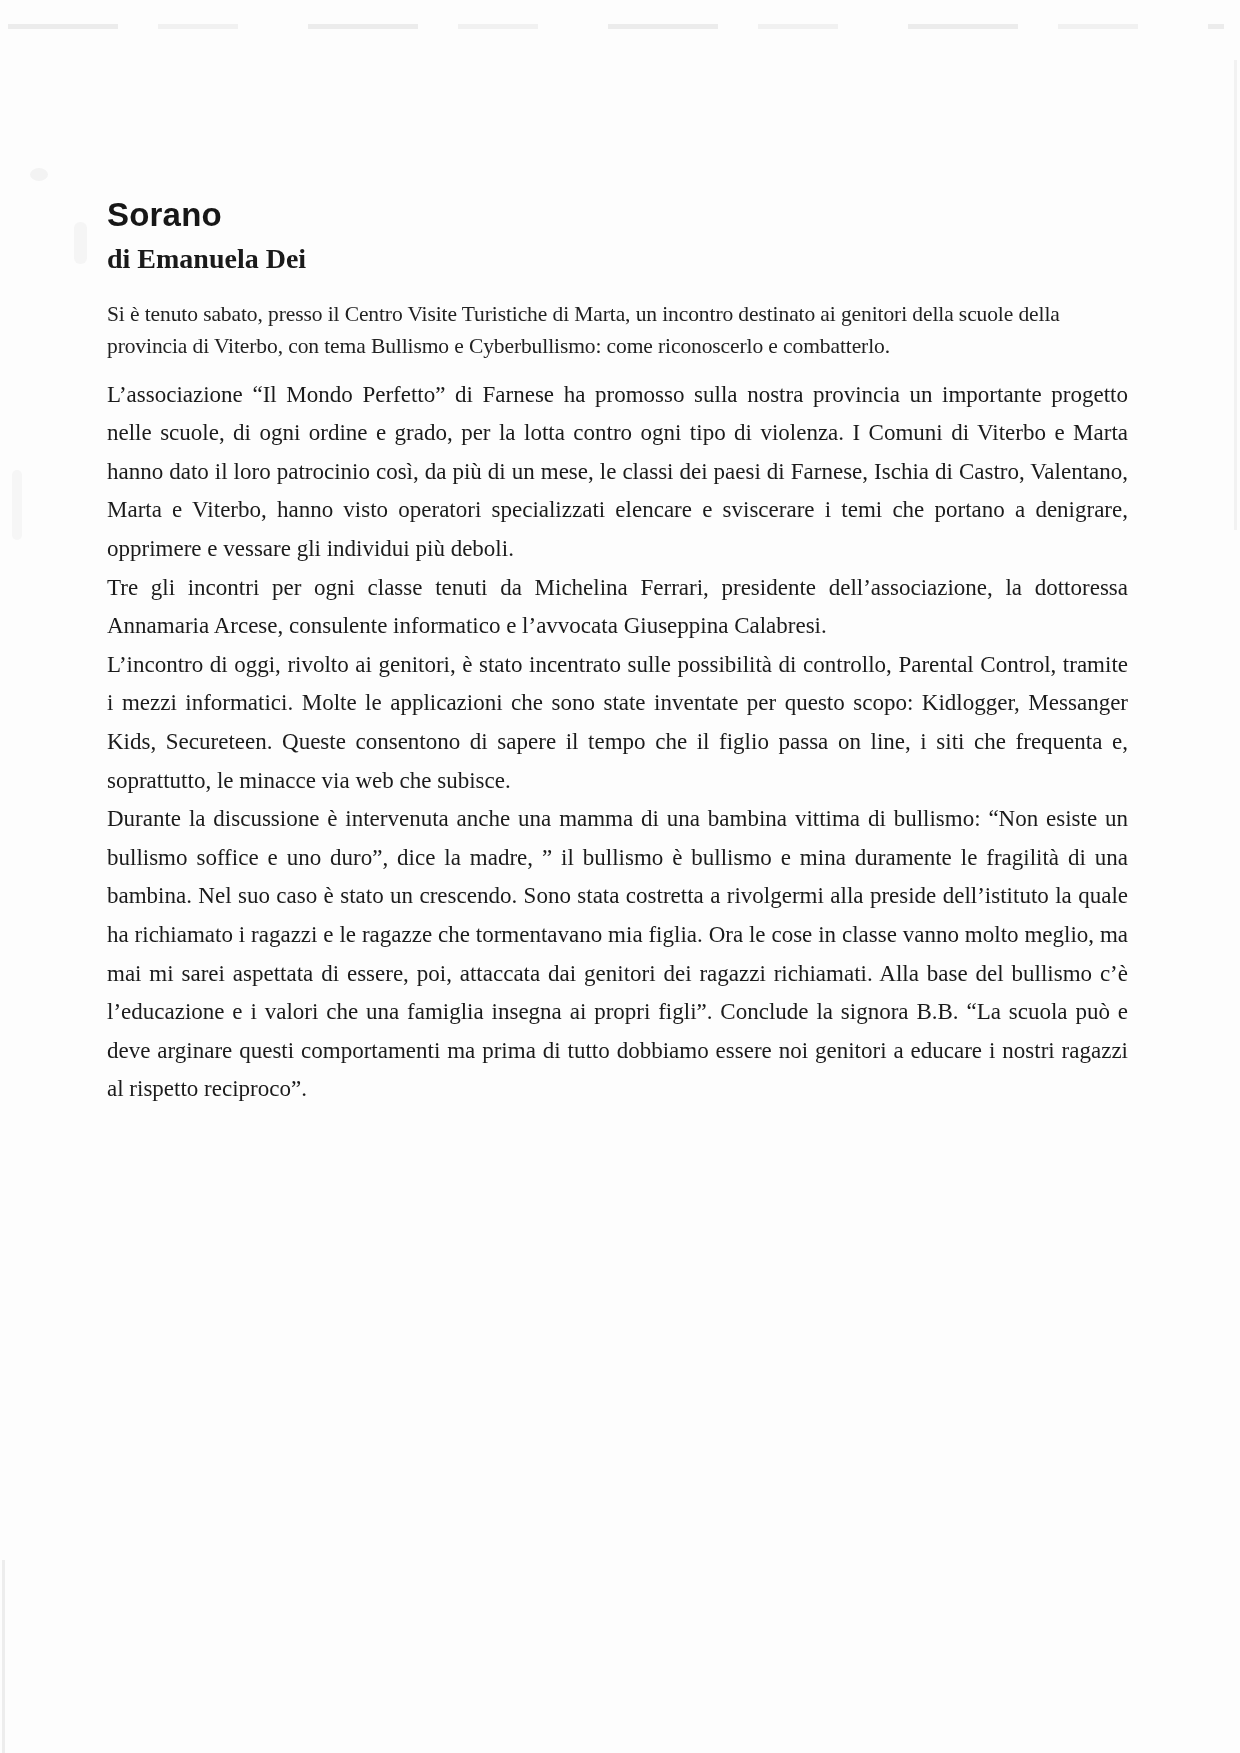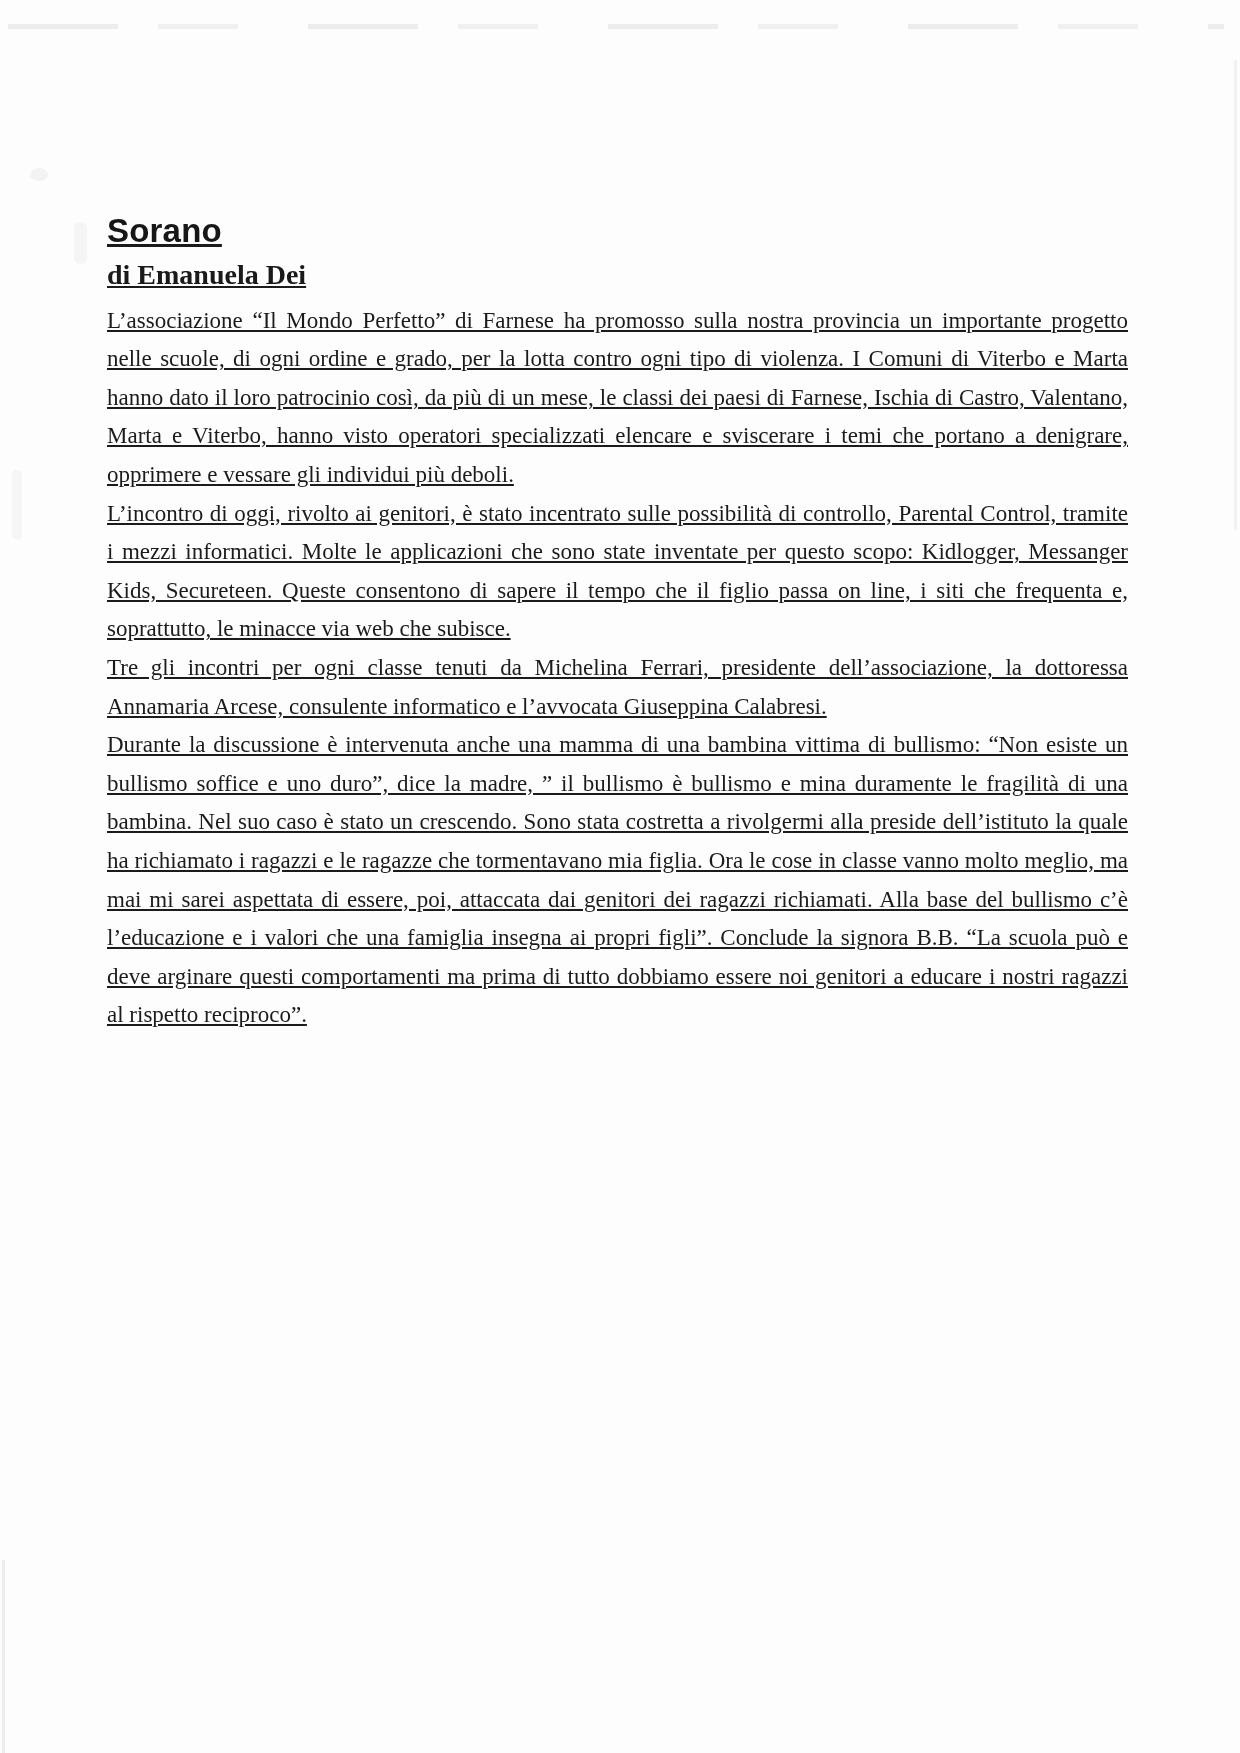--- a/index.html
+++ b/index.html
@@ -12,23 +12,22 @@
     width: 1240px;
     height: 1753px;
     background: #fdfdfd;
     overflow: hidden;
     font-family: "Liberation Serif", "DejaVu Serif", serif;
     color: #1b1b1b;
   }
   .content {
     position: absolute;
     left: 107px;
-    top: 16px;
+    top: 0;
     width: 1021px;
-    text-decoration: underline;
   }
   .kicker {
     margin: 198px 0 0 0;
     font-family: "Liberation Sans", "DejaVu Sans", sans-serif;
     font-weight: 700;
     font-size: 33px;
     line-height: 1.05;
     letter-spacing: 0.2px;
     color: #171717;
   }
@@ -116,22 +115,23 @@
   <div class="artifact artifact-left-smudge-3"></div>
   <div class="artifact artifact-right-line"></div>
   <div class="artifact artifact-left-edge-line"></div>
 
   <article class="content">
     <h3 class="kicker">Sorano</h3>
 
 
     <div class="byline">di Emanuela Dei</div>
 
+    <p class="lead">Si è tenuto sabato, presso il Centro Visite Turistiche di Marta, un incontro destinato ai genitori della scuole della provincia di Viterbo, con tema Bullismo e Cyberbullismo: come riconoscerlo e combatterlo.</p>
 
     <div class="body-text">
         <p>L’associazione “Il Mondo Perfetto” di Farnese ha promosso sulla nostra provincia un importante progetto nelle scuole, di ogni ordine e grado, per la lotta contro ogni tipo di violenza. I Comuni di Viterbo e Marta hanno dato il loro patrocinio così, da più di un mese, le classi dei paesi di Farnese, Ischia di Castro, Valentano, Marta e Viterbo, hanno visto operatori specializzati elencare e sviscerare i temi che portano a denigrare, opprimere e vessare gli individui più deboli.</p>
+        <p>Tre gli incontri per ogni classe tenuti da Michelina Ferrari, presidente dell’associazione, la dottoressa Annamaria Arcese, consulente informatico e l’avvocata Giuseppina Calabresi.</p>
         <p>L’incontro di oggi, rivolto ai genitori, è stato incentrato sulle possibilità di controllo, Parental Control, tramite i mezzi informatici. Molte le applicazioni che sono state inventate per questo scopo: Kidlogger, Messanger Kids, Secureteen. Queste consentono di sapere il tempo che il figlio passa on line, i siti che frequenta e, soprattutto, le minacce via web che subisce.</p>
-        <p>Tre gli incontri per ogni classe tenuti da Michelina Ferrari, presidente dell’associazione, la dottoressa Annamaria Arcese, consulente informatico e l’avvocata Giuseppina Calabresi.</p>
         <p>Durante la discussione è intervenuta anche una mamma di una bambina vittima di bullismo: “Non esiste un bullismo soffice e uno duro”, dice la madre, ” il bullismo è bullismo e mina duramente le fragilità di una bambina. Nel suo caso è stato un crescendo. Sono stata costretta a rivolgermi alla preside dell’istituto la quale ha richiamato i ragazzi e le ragazze che tormentavano mia figlia. Ora le cose in classe vanno molto meglio, ma mai mi sarei aspettata di essere, poi, attaccata dai genitori dei ragazzi richiamati. Alla base del bullismo c’è l’educazione e i valori che una famiglia insegna ai propri figli”. Conclude la signora B.B. “La scuola può e deve arginare questi comportamenti ma prima di tutto dobbiamo essere noi genitori a educare i nostri ragazzi al rispetto reciproco”.</p>
       </div>
   </article>
 
 </div>
 
 </body></html>

